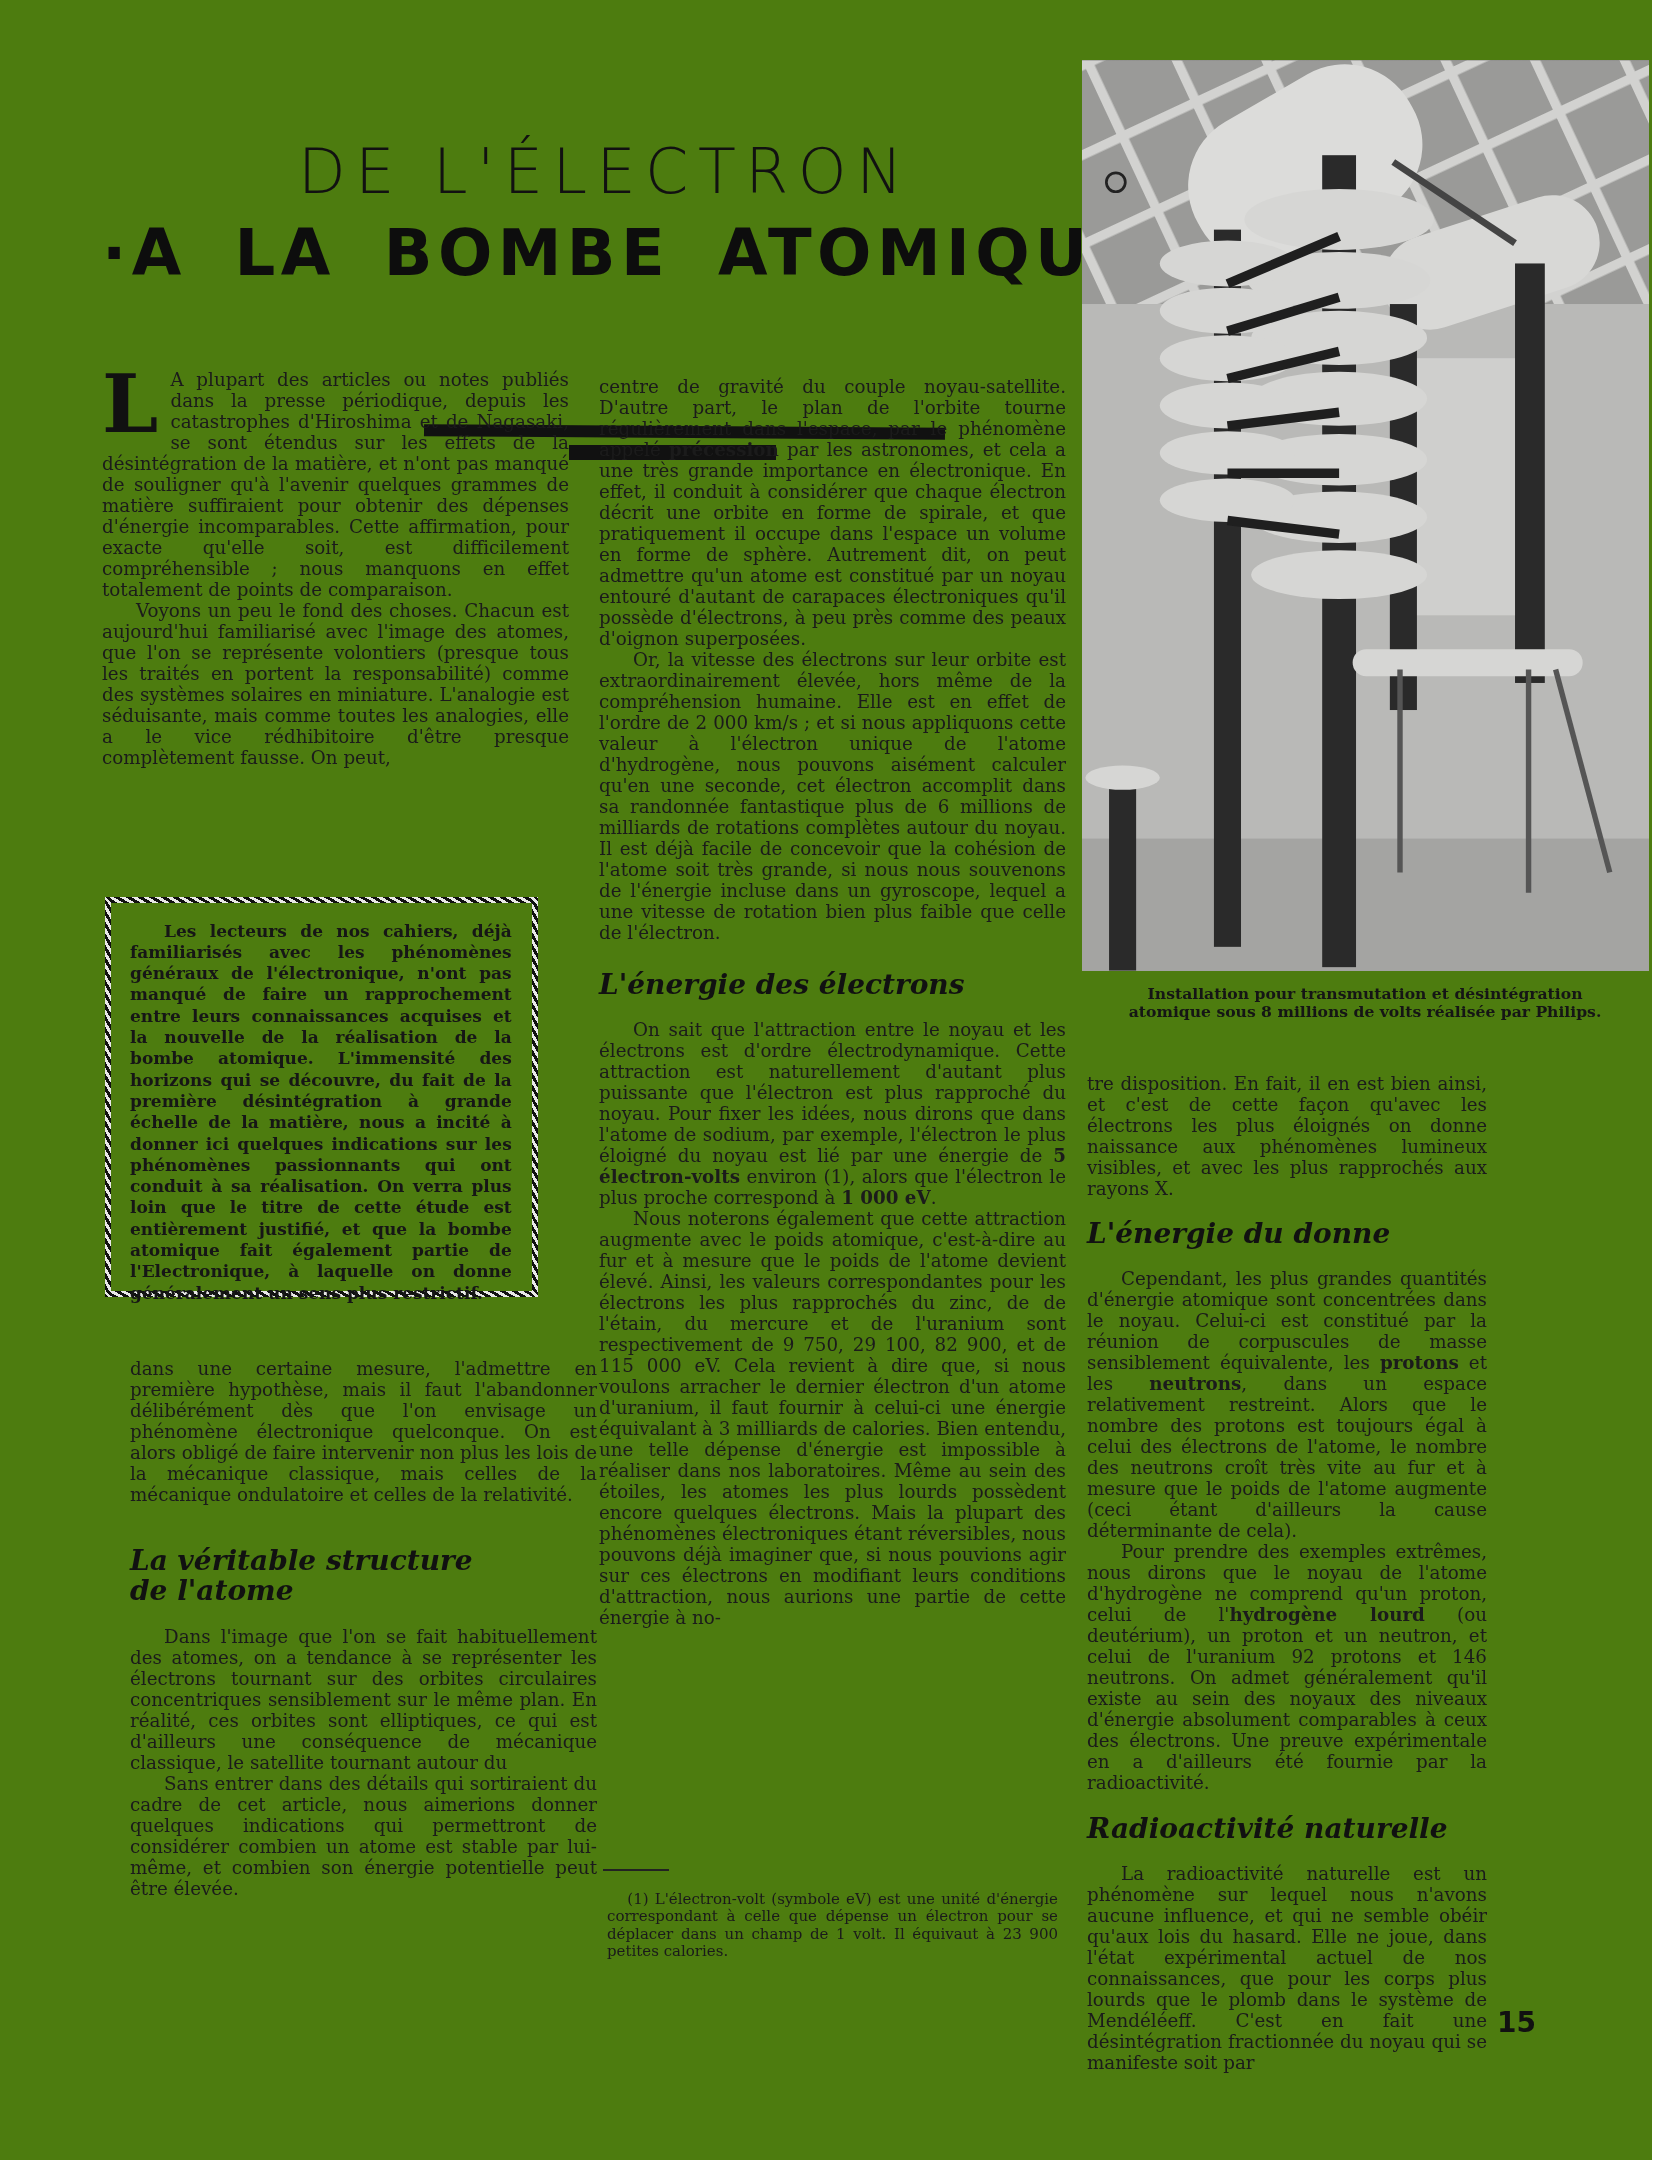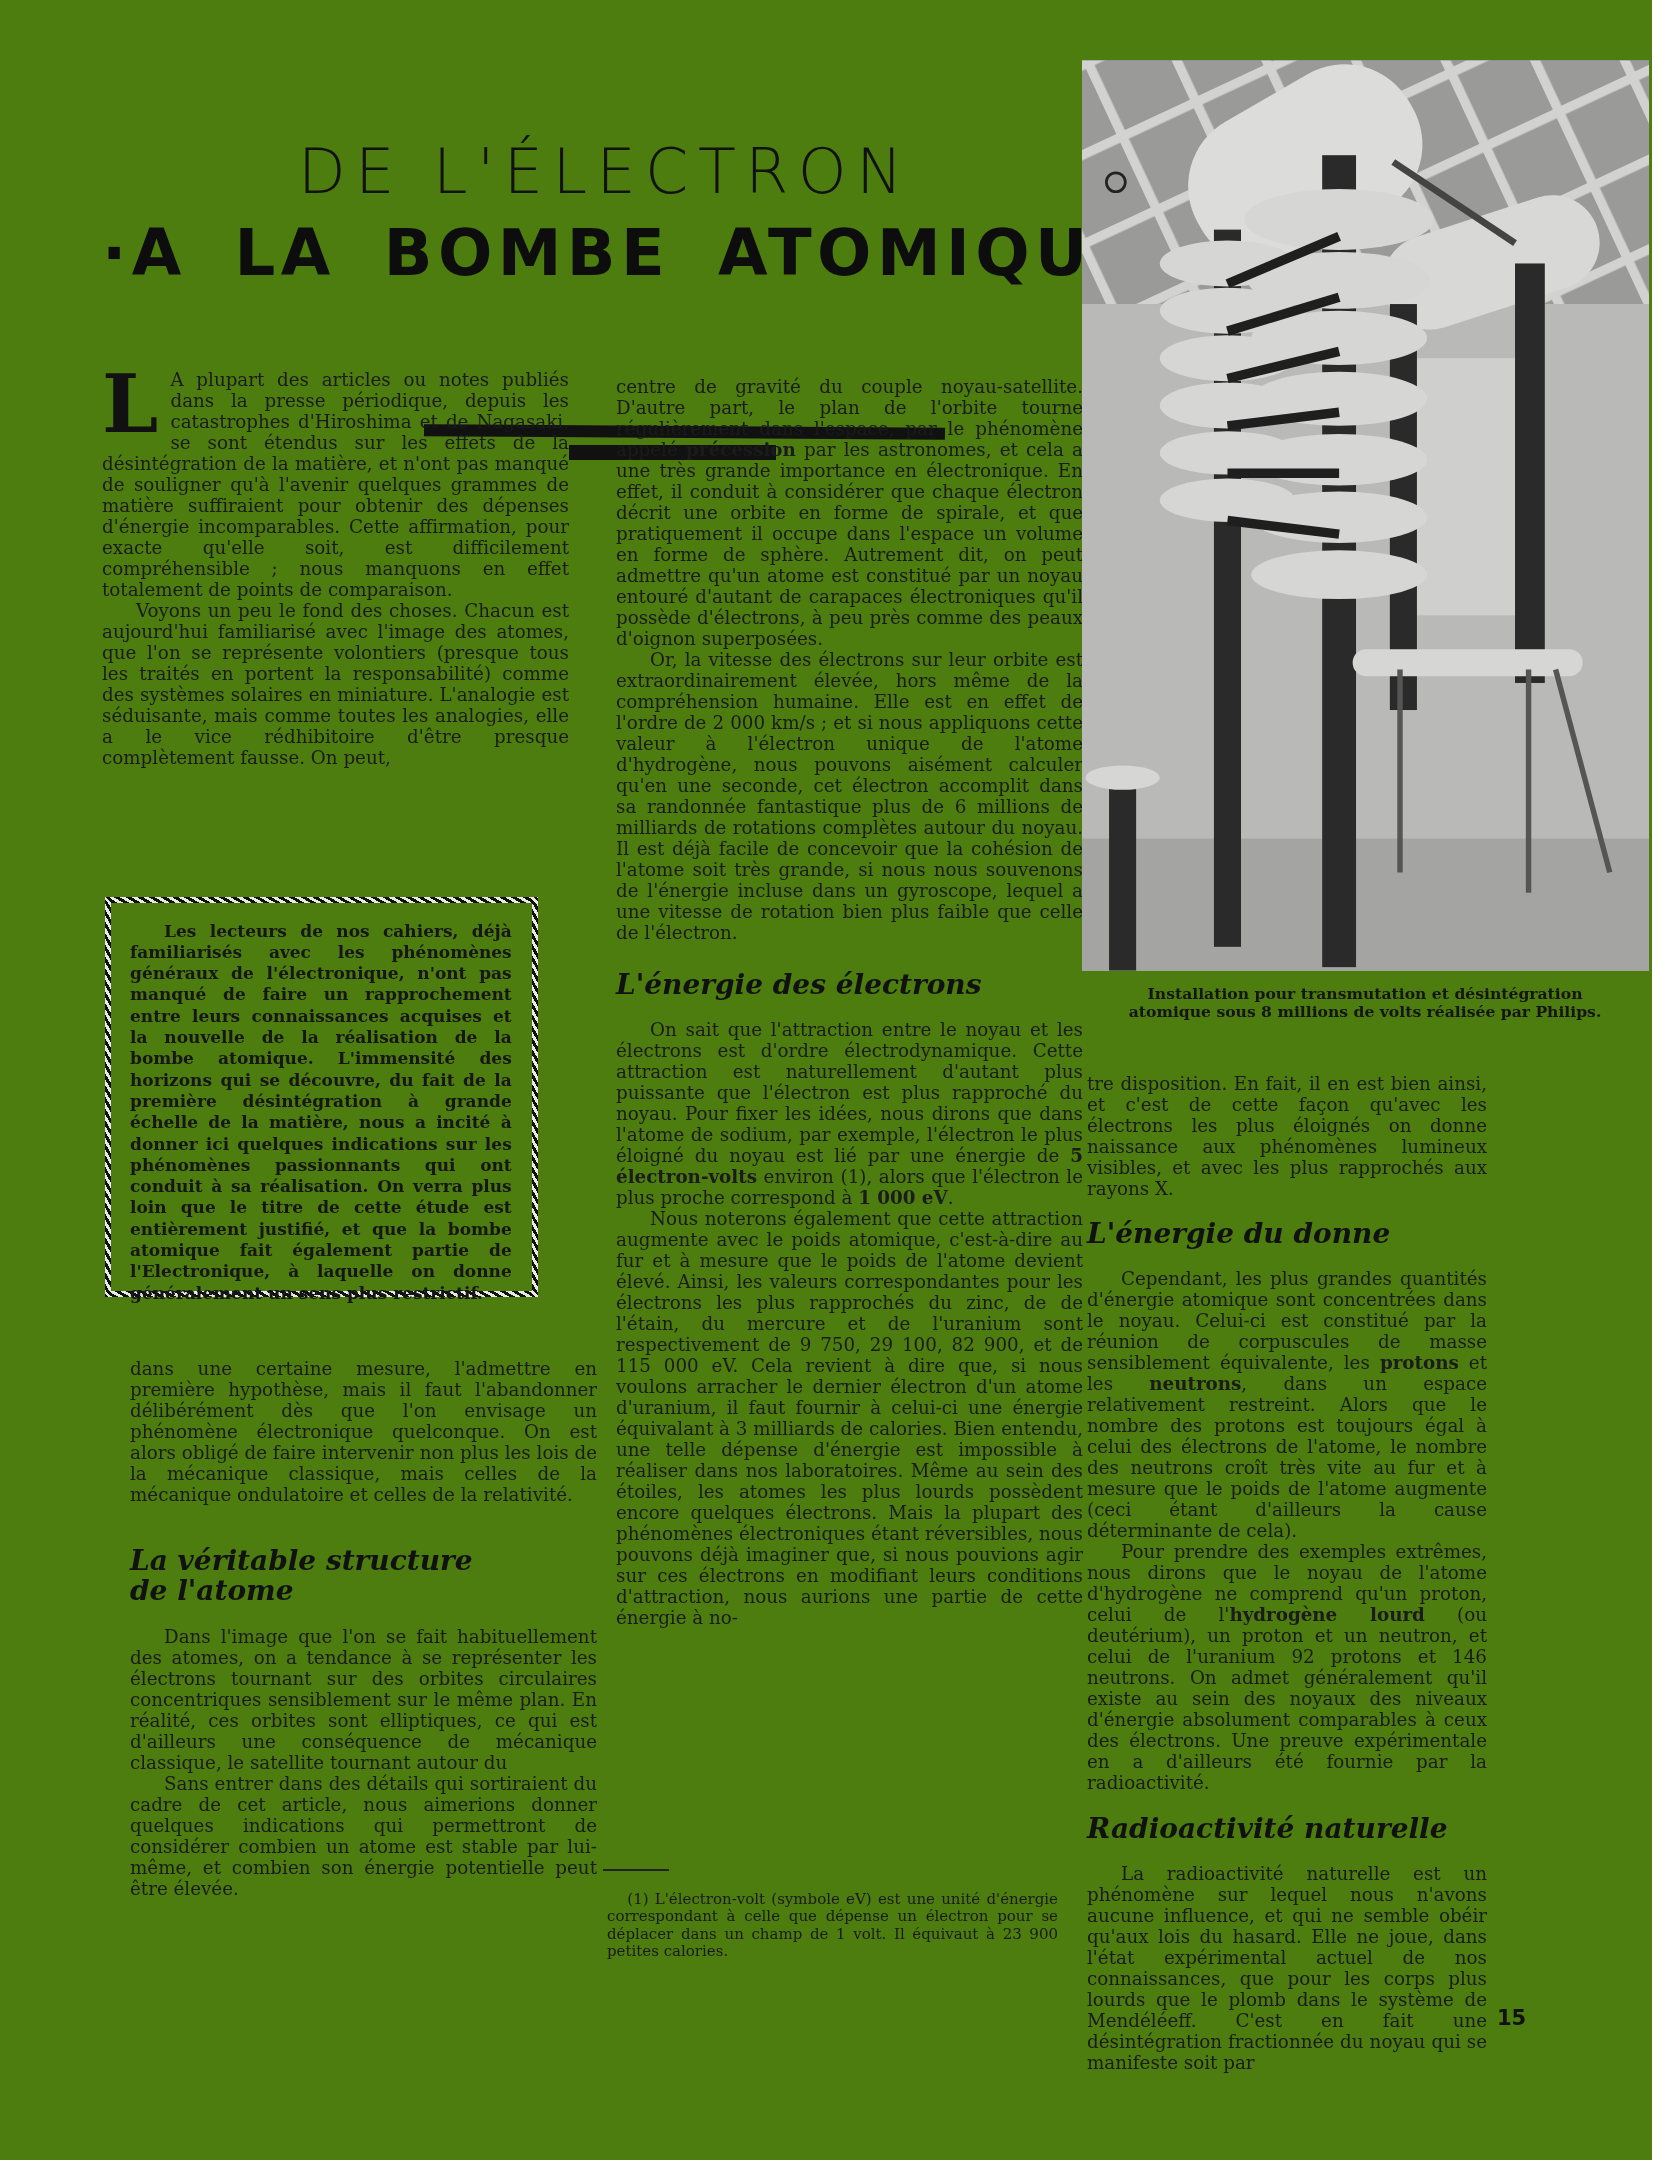--- a/index.html
+++ b/index.html
@@ -58,21 +58,21 @@
   }
   .caption {
     position: absolute; left: 1128px; top: 985px; width: 474px; text-align: center;
     font-weight: bold; font-size: 15.6px; line-height: 18.3px; color: #151515;
   }
   .footnote-rule { position: absolute; left: 603px; top: 1869px; width: 66px; height: 2px; background: #222; }
   .footnote { position: absolute; left: 599px; top: 1883px; width: 467px; font-size: 15px; line-height: 17.3px; text-align: justify; }
   .footnote p { margin: 8px; text-indent: 20.3px; }
   .page-number {
     position: absolute; left: 1497px; top: 2006px;
-    font-family: "DejaVu Sans", "Liberation Sans", sans-serif; font-weight: bold; font-size: 21px; color: #111;
+    font-family: "DejaVu Sans", "Liberation Sans", sans-serif; font-weight: bold; font-size: 28px; color: #111;
   }
   b.em { font-weight: bold; }
 </style>
 </head>
 <body>
 
 <div class="page">
 
   <div class="title-wrap">
     <div class="title-1">DE L'ÉLECTRON</div>
@@ -95,21 +95,21 @@
     <div style="height:41px"></div>
     <div class="h-italic">
       <div>La véritable structure</div>
       <div>de l'atome</div>
     </div>
     <div style="height:20.3px"></div>
     <p>Dans l'image que l'on se fait habituellement des atomes, on a tendance à se représenter les électrons tournant sur des orbites circulaires concentriques sensiblement sur le même plan. En réalité, ces orbites sont elliptiques, ce qui est d'ailleurs une conséquence de mécanique classique, le satellite tournant autour du</p>
     <p>Sans entrer dans des détails qui sortiraient du cadre de cet article, nous aimerions donner quelques indications qui permettront de considérer combien un atome est stable par lui-même, et combien son énergie potentielle peut être élevée.</p>
   </div>
 
-  <div class="col col2" style="top:376px;margin-left:17px;">
+  <div class="col col2" style="top:376px;">
     <p class="noindent"><span>centre de gravité du couple noyau-satellite. D'autre part, le plan de l'orbite tourne régulièrement dans l'espace, par le phénomène appelé </span><b class="em">précession</b><span> par les astronomes, et cela a une très grande importance en électronique. En effet, il conduit à considérer que chaque électron décrit une orbite en forme de spirale, et que pratiquement il occupe dans l'espace un volume en forme de sphère. Autrement dit, on peut admettre qu'un atome est constitué par un noyau entouré d'autant de carapaces électroniques qu'il possède d'électrons, à peu près comme des peaux d'oignon superposées.</span></p>
     <p>Or, la vitesse des électrons sur leur orbite est extraordinairement élevée, hors même de la compréhension humaine. Elle est en effet de l'ordre de 2 000 km/s ; et si nous appliquons cette valeur à l'électron unique de l'atome d'hydrogène, nous pouvons aisément calculer qu'en une seconde, cet électron accomplit dans sa randonnée fantastique plus de 6 millions de milliards de rotations complètes autour du noyau. Il est déjà facile de concevoir que la cohésion de l'atome soit très grande, si nous nous souvenons de l'énergie incluse dans un gyroscope, lequel a une vitesse de rotation bien plus faible que celle de l'électron.</p>
     <div style="height:27px"></div>
     <div class="h-italic">L'énergie des électrons</div>
     <div style="height:19px"></div>
     <p><span>On sait que l'attraction entre le noyau et les électrons est d'ordre électrodynamique. Cette attraction est naturellement d'autant plus puissante que l'électron est plus rapproché du noyau. Pour fixer les idées, nous dirons que dans l'atome de sodium, par exemple, l'électron le plus éloigné du noyau est lié par une énergie de </span><b class="em">5 électron-volts</b><span> environ (1), alors que l'électron le plus proche correspond à </span><b class="em">1 000 eV</b><span>.</span></p>
     <p>Nous noterons également que cette attraction augmente avec le poids atomique, c'est-à-dire au fur et à mesure que le poids de l'atome devient élevé. Ainsi, les valeurs correspondantes pour les électrons les plus rapprochés du zinc, de de l'étain, du mercure et de l'uranium sont respectivement de 9 750, 29 100, 82 900, et de 115 000 eV. Cela revient à dire que, si nous voulons arracher le dernier électron d'un atome d'uranium, il faut fournir à celui-ci une énergie équivalant à 3 milliards de calories. Bien entendu, une telle dépense d'énergie est impossible à réaliser dans nos laboratoires. Même au sein des étoiles, les atomes les plus lourds possèdent encore quelques électrons. Mais la plupart des phénomènes électroniques étant réversibles, nous pouvons déjà imaginer que, si nous pouvions agir sur ces électrons en modifiant leurs conditions d'attraction, nous aurions une partie de cette énergie à no-</p>
   </div>
 
   <div class="footnote-rule"></div>

